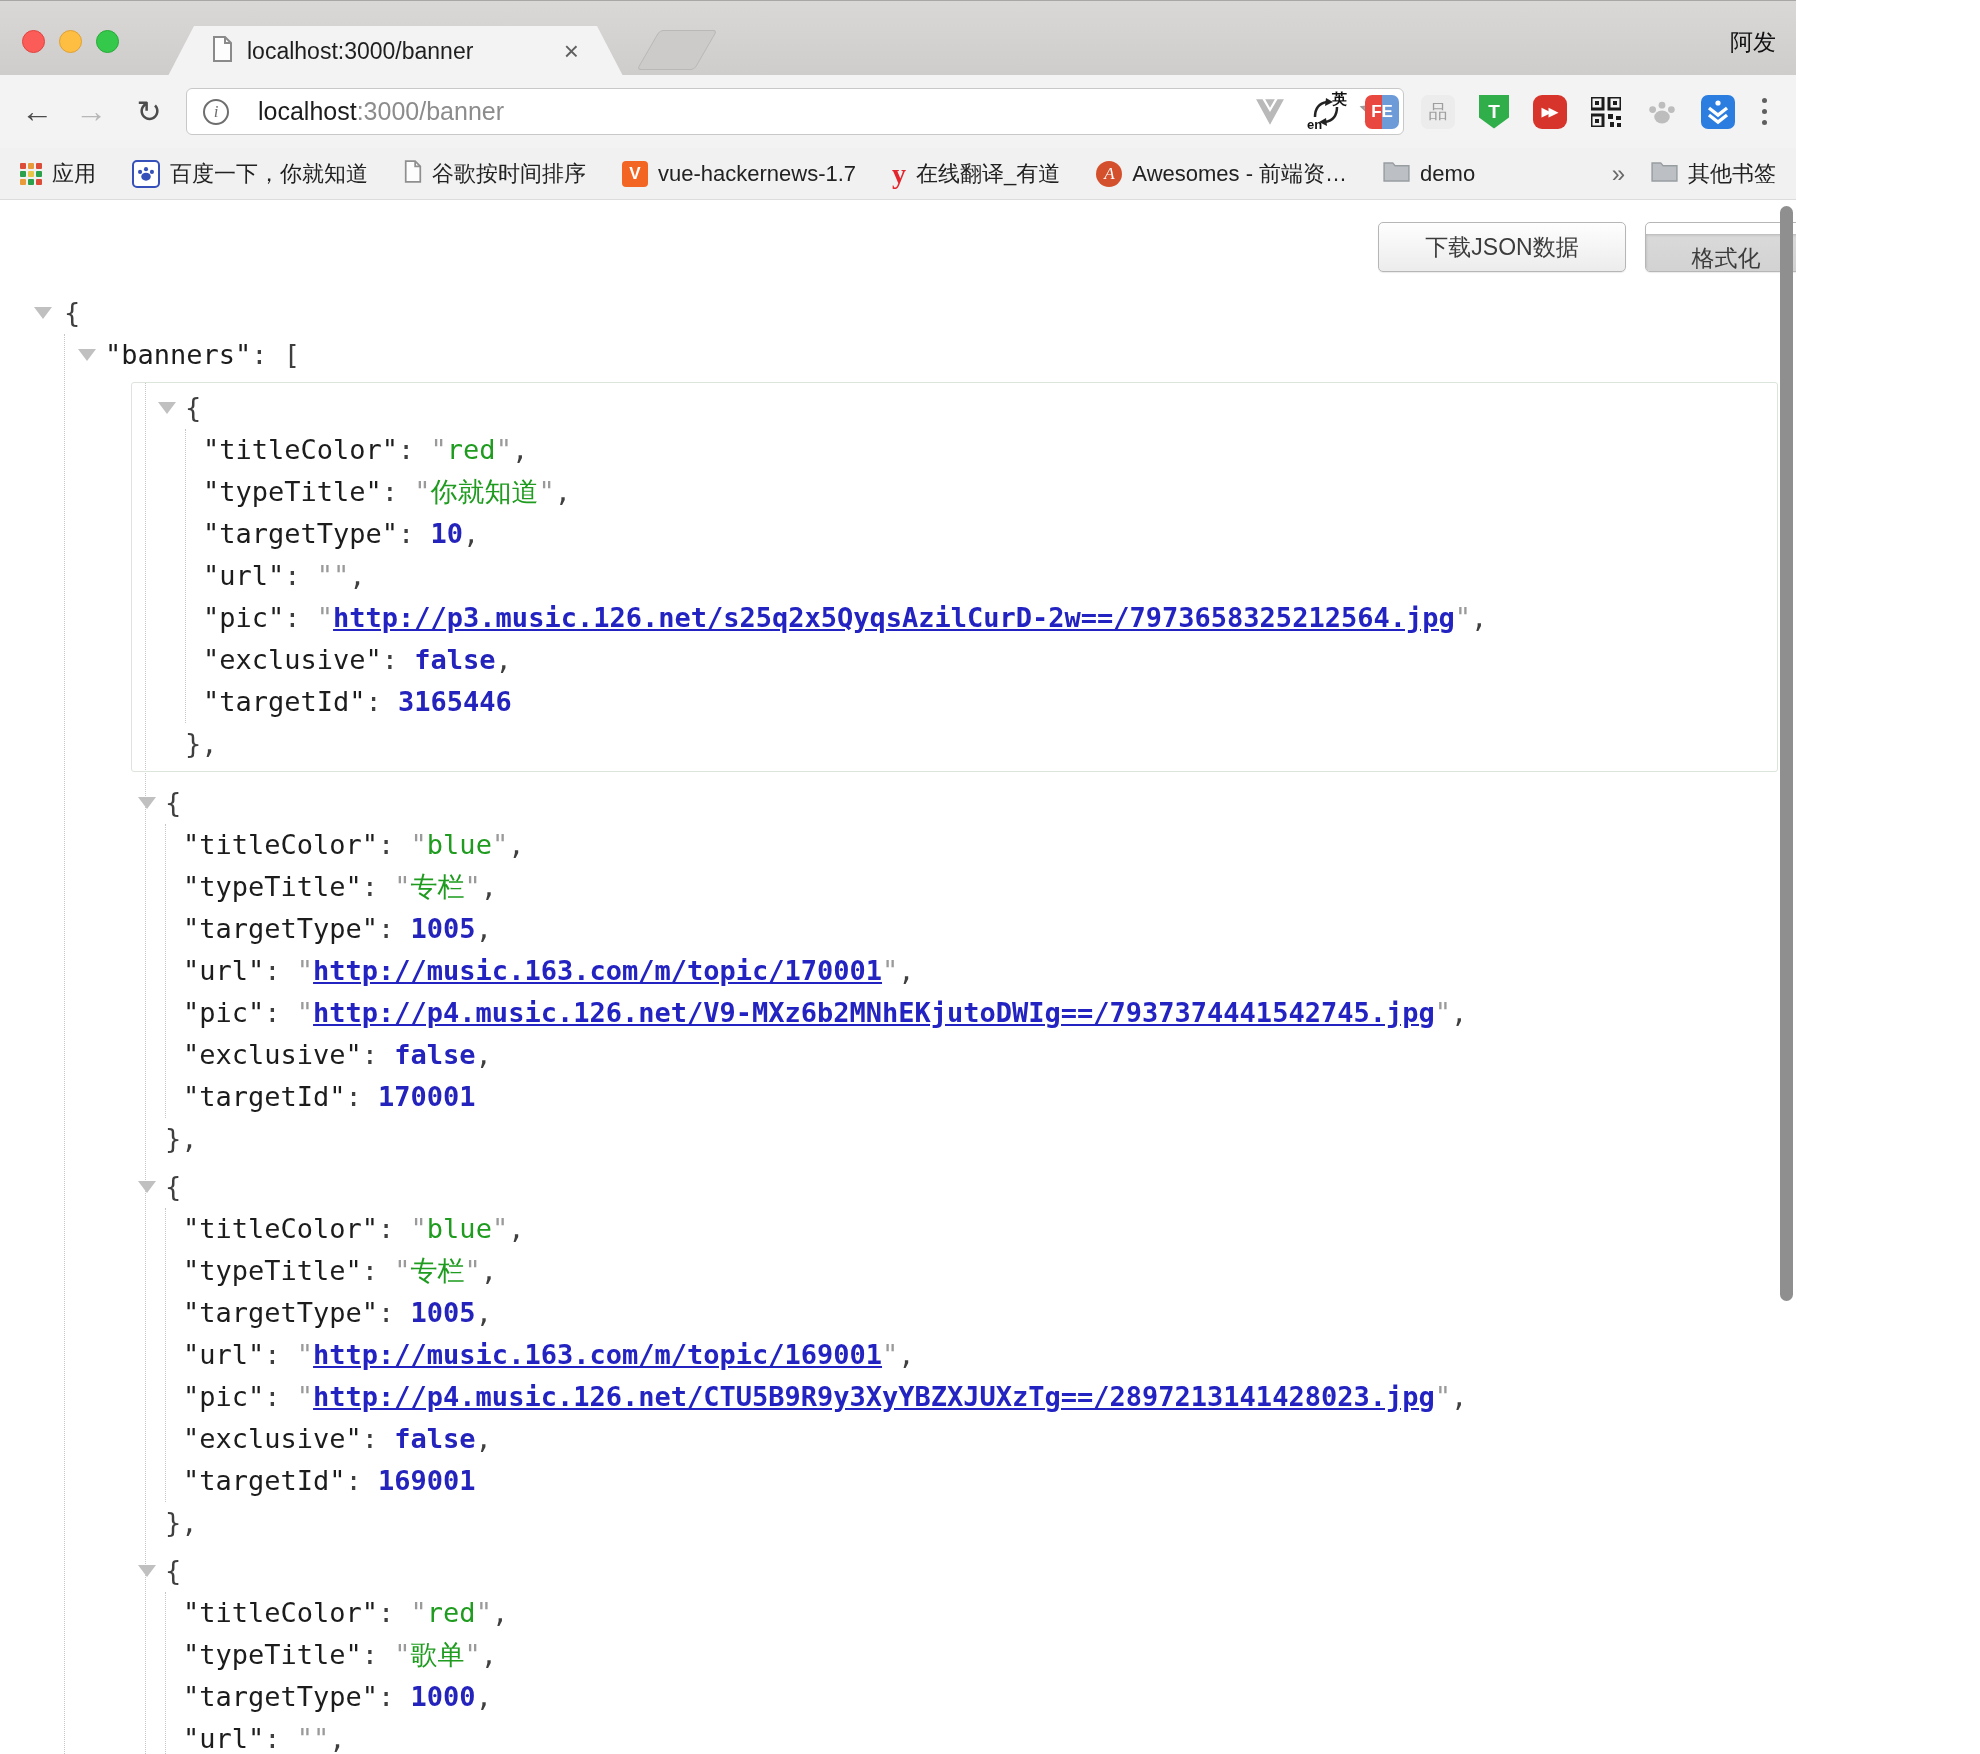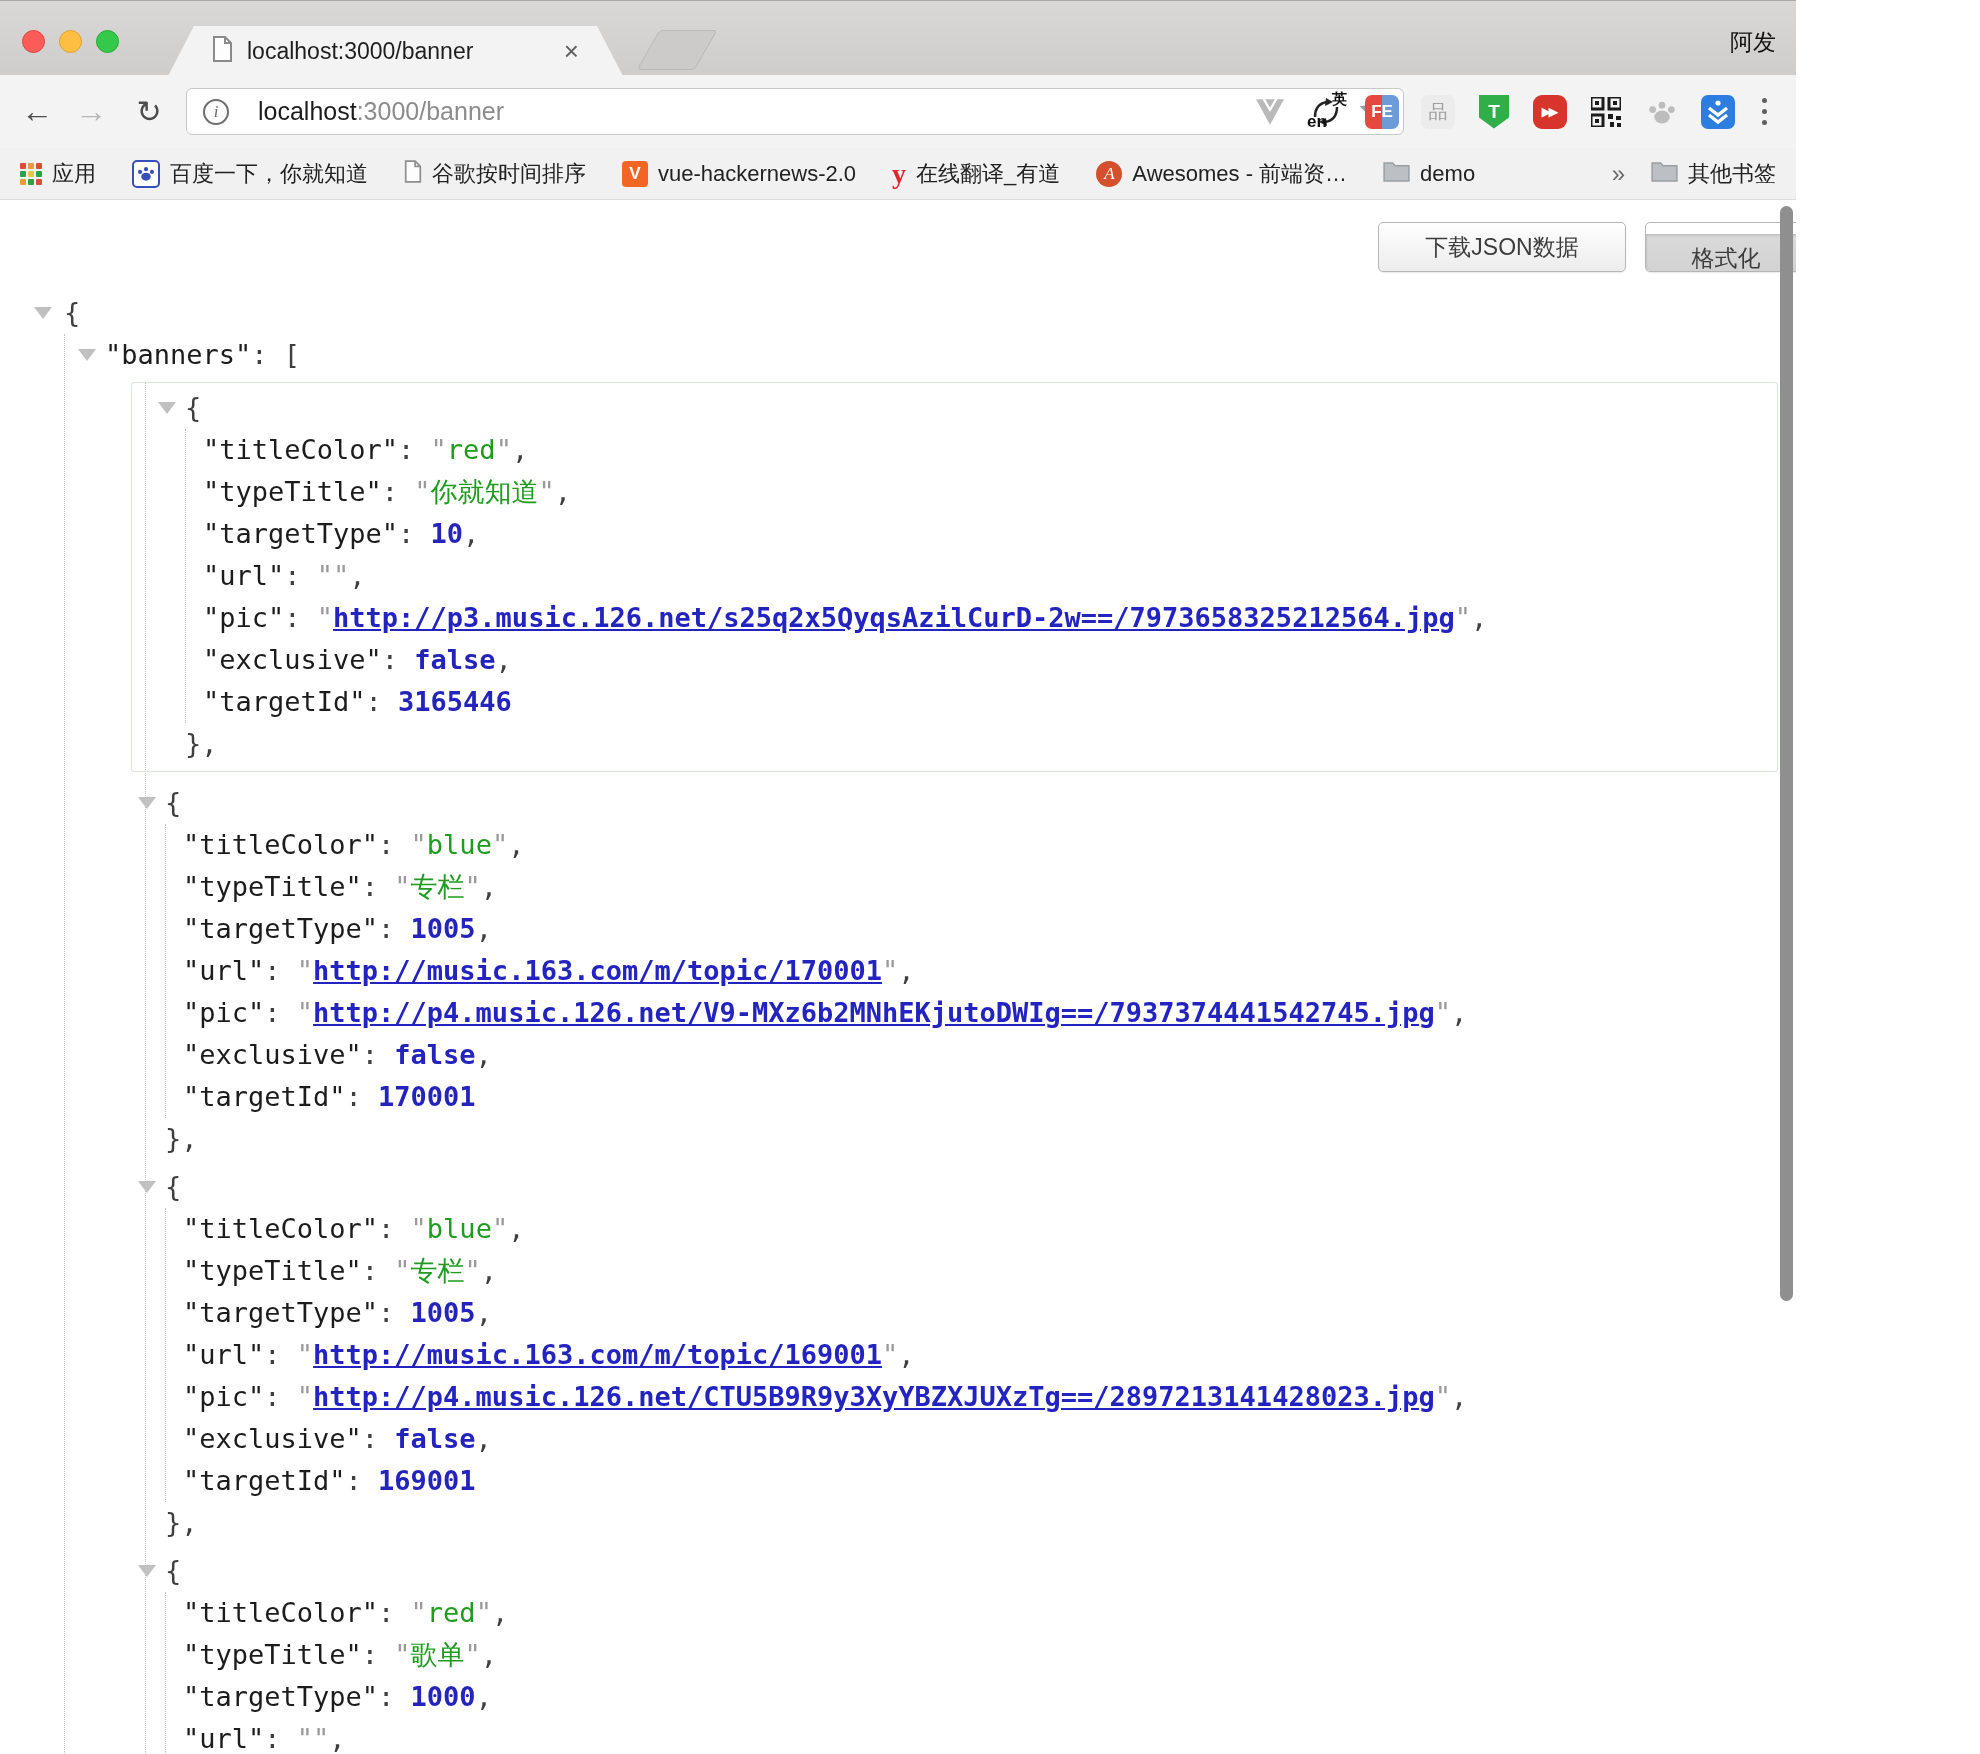--- a/index.html
+++ b/index.html
@@ -53,21 +53,21 @@
              font-size:19px; display:flex; align-items:center; justify-content:center; }
   .shield-ic { width:30px; height:34px; background:#2fae4a; color:#fff; font-weight:bold;
                font-size:19px; display:flex; align-items:center; justify-content:center;
                clip-path:polygon(0 0,100% 0,100% 68%,50% 100%,0 68%); }
   .ff-ic { width:34px; height:34px; border-radius:9px; background:#d7352b; color:#fff;
            font-size:13px; letter-spacing:-3px; display:flex; align-items:center;
            justify-content:center; padding-right:3px; }
   .dlm-ic { width:34px; height:34px; border-radius:7px; background:#2b7de0;
             display:flex; align-items:center; justify-content:center; }
   .tr-ying { position:absolute; top:-4px; right:-3px; font-size:15px; color:#111; font-weight:bold; }
-  .tr-en { position:absolute; bottom:-2px; left:-1px; font-size:17px; color:#111; font-weight:bold; }
+  .tr-en { position:absolute; bottom:-2px; left:-1px; font-size:13px; color:#111; font-weight:bold; }
   .menu-dots { position:absolute; right:14px; top:0; height:73px; width:36px;
                display:flex; flex-direction:column; align-items:center; justify-content:center;
                gap:6px; cursor:pointer; }
   .menu-dots i { width:5px; height:5px; border-radius:50%; background:#5f5f5f; }
 
   
   .bookmarks { position:absolute; top:148px; left:0; right:0; height:52px; background:#f2f1f1;
                border-bottom:1px solid #dcdcdc; display:flex; align-items:center;
                padding:0 20px; gap:36px; }
   .bm { display:flex; align-items:center; gap:10px; cursor:pointer; white-space:nowrap; }
@@ -262,21 +262,21 @@
       <span>
         <svg width="18" height="23" viewBox="0 0 21 26">
             <path d="M2 1h11l6 6v18H2z" fill="#fdfdfd" stroke="#8f8f8f" stroke-width="2"></path>
             <path d="M13 1v6h6" fill="none" stroke="#8f8f8f" stroke-width="2"></path>
           </svg>
       </span>
       <span class="bm-label">谷歌按时间排序</span>
     </div>
     <div class="bm">
       <span class="vue-bm">V</span>
-      <span class="bm-label">vue-hackernews-2.0</span>
+      <span class="bm-label">vue-hackernews-1.7</span>
     </div>
     <div class="bm">
       <span class="ydao-bm">y</span>
       <span class="bm-label">在线翻译_有道</span>
     </div>
     <div class="bm">
       <span class="awe-bm">A</span>
       <span class="bm-label">Awesomes - 前端资…</span>
     </div>
     <div class="bm">

